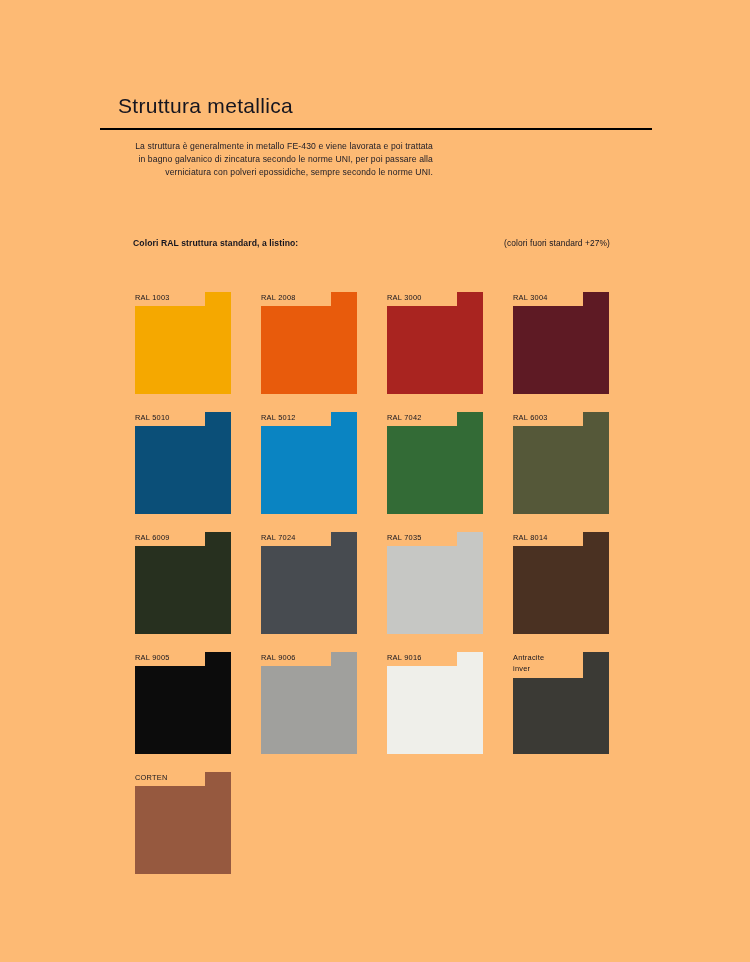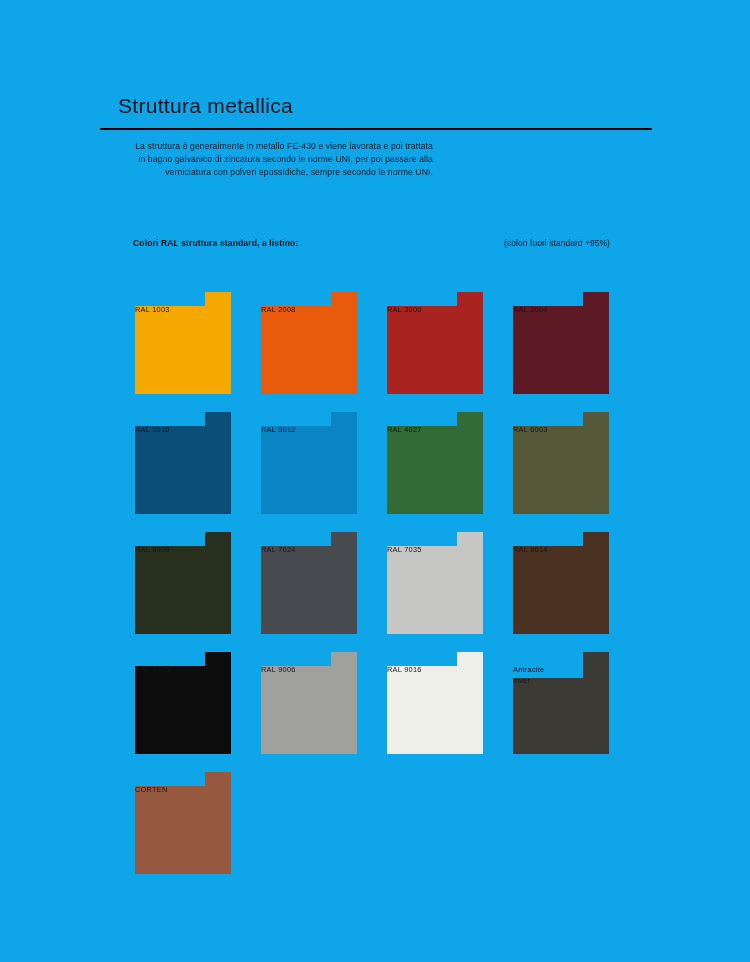--- a/index.html
+++ b/index.html
@@ -12,21 +12,21 @@
     height: 962px;
     position: relative;
     font-family: "Liberation Sans", sans-serif;
     color: #1a1a24;
     overflow: hidden;
   }
 
   .page {
     position: absolute;
     inset: 0;
-    background: #0ea5e9;
+    background: #fdba74;
   }
 
   
   .page-title {
     position: absolute;
     left: 118px;
     top: 80px;
     font-size: 21px;
     font-weight: 400;
     letter-spacing: 0.3px;
@@ -109,21 +109,21 @@
     clip-path: polygon(0 14px, 70px 14px, 70px 0, 100% 0, 100% 100%, 0 100%);
   }
   .swatch.tall-notch .swatch-fill {
     -webkit-clip-path: polygon(0 26px, 70px 26px, 70px 0, 100% 0, 100% 100%, 0 100%);
     clip-path: polygon(0 26px, 70px 26px, 70px 0, 100% 0, 100% 100%, 0 100%);
   }
 
   .swatch-label {
     position: absolute;
     left: 0;
-    top: 12px;
+    top: 0;
     width: 72px;
     font-size: 7.4px;
     line-height: 11px;
     letter-spacing: 0.25px;
     color: #15151f;
     white-space: pre-line;
     pointer-events: none;
   }
 </style>
 </head>
@@ -134,21 +134,21 @@
   <h1 class="page-title">Struttura metallica</h1>
 
   <div class="header-rule"></div>
 
   <div class="intro">
     <p>La struttura è generalmente in metallo FE-430 e viene lavorata e poi trattata in bagno galvanico di zincatura secondo le norme UNI, per poi passare alla verniciatura con polveri epossidiche, sempre secondo le norme UNI.</p>
   </div>
 
   <div class="caption-row">
     <span class="caption-left">Colori RAL struttura standard, a listino:</span>
-    <span class="caption-right">(colori fuori standard +95%)</span>
+    <span class="caption-right">(colori fuori standard +27%)</span>
   </div>
 
   <div class="swatch-grid">
       <div class="swatch">
         <div class="swatch-fill" style="--sw: #F5A800;"></div>
         <span class="swatch-label">RAL 1003</span>
       </div>
       <div class="swatch">
         <div class="swatch-fill" style="--sw: #E85B0C;"></div>
         <span class="swatch-label">RAL 2008</span>
@@ -164,21 +164,21 @@
       <div class="swatch">
         <div class="swatch-fill" style="--sw: #0B4F78;"></div>
         <span class="swatch-label">RAL 5010</span>
       </div>
       <div class="swatch">
         <div class="swatch-fill" style="--sw: #0A84C2;"></div>
         <span class="swatch-label">RAL 5012</span>
       </div>
       <div class="swatch">
         <div class="swatch-fill" style="--sw: #336B36;"></div>
-        <span class="swatch-label">RAL 4027</span>
+        <span class="swatch-label">RAL 7042</span>
       </div>
       <div class="swatch">
         <div class="swatch-fill" style="--sw: #555839;"></div>
         <span class="swatch-label">RAL 6003</span>
       </div>
       <div class="swatch">
         <div class="swatch-fill" style="--sw: #27301F;"></div>
         <span class="swatch-label">RAL 6009</span>
       </div>
       <div class="swatch">

